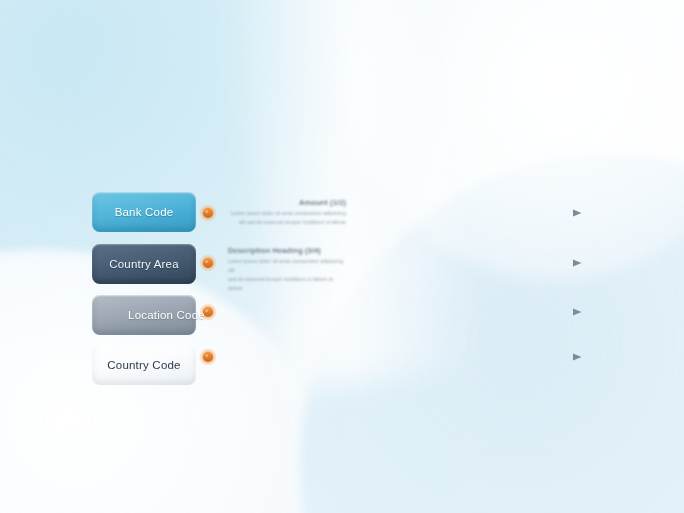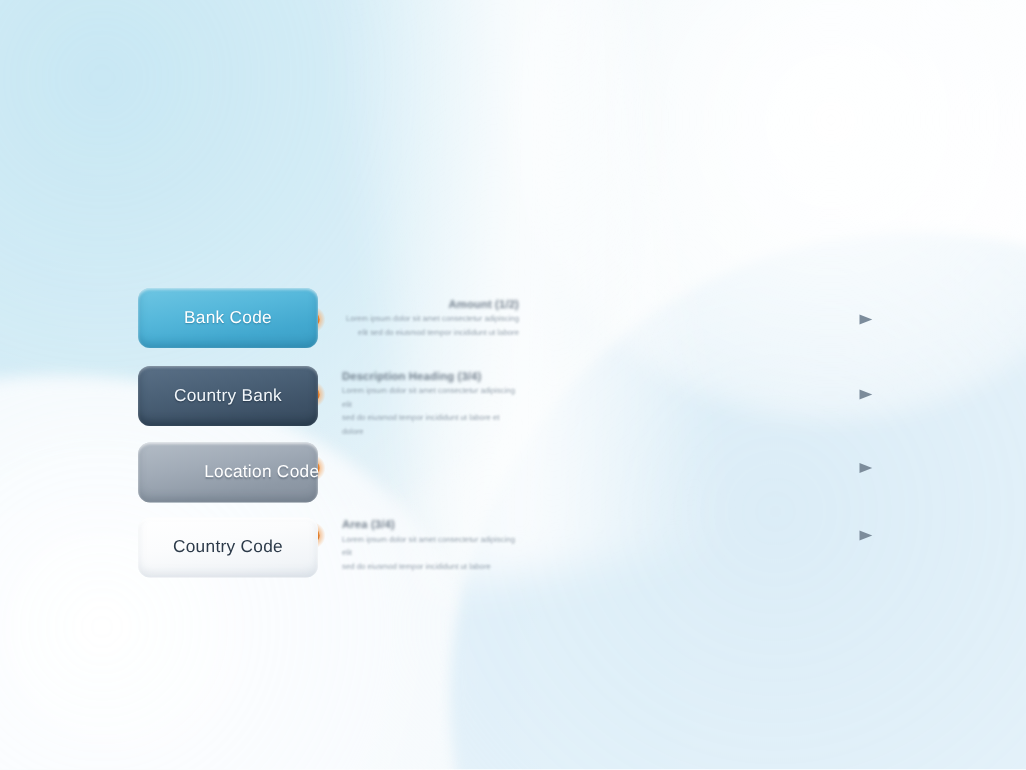--- a/index.html
+++ b/index.html
@@ -61,21 +61,21 @@
   }
 
   
   .connectors { position: absolute; inset: 0; }
 
   
   .buttons { position: absolute; left: 92px; top: 192px; }
 
   .btn3d {
     position: absolute;
-    width: 120px;
+    width: 104px;
     height: 40px;
     border-radius: 8px;
     display: flex;
     align-items: center;
     justify-content: center;
     font-size: 11.5px;
     letter-spacing: 0.2px;
     white-space: nowrap;
     box-sizing: border-box;
     text-decoration: underline;
@@ -253,21 +253,21 @@
       <div class="lip"></div>
       <div class="cap">
         <span class="btn-label">Bank Code</span>
       </div>
     </div>
 
     <div class="btn3d btn-country">
       <div class="shade"></div>
       <div class="lip"></div>
       <div class="cap">
-        <span class="btn-label">Country Bank</span>
+        <span class="btn-label">Country Area</span>
       </div>
     </div>
 
     <div class="btn3d btn-location">
       <div class="shade"></div>
       <div class="lip"></div>
       <div class="cap">
         <span class="btn-label">Location Code</span>
       </div>
     </div>
@@ -294,23 +294,16 @@
 
     <div class="annot annot-2">
       <p class="annot-title">Description Heading (3/4)</p>
       <p class="annot-body">
         <span>Lorem ipsum dolor sit amet consectetur adipiscing elit</span><br>
         <span>sed do eiusmod tempor incididunt ut labore et dolore</span>
       </p>
     </div>
 
 
-    <div class="annot annot-4">
-      <p class="annot-title">Area (3/4)</p>
-      <p class="annot-body">
-        <span>Lorem ipsum dolor sit amet consectetur adipiscing elit</span><br>
-        <span>sed do eiusmod tempor incididunt ut labore</span>
-      </p>
-    </div>
 
   </div>
 
 </div>
 
 </body></html>

